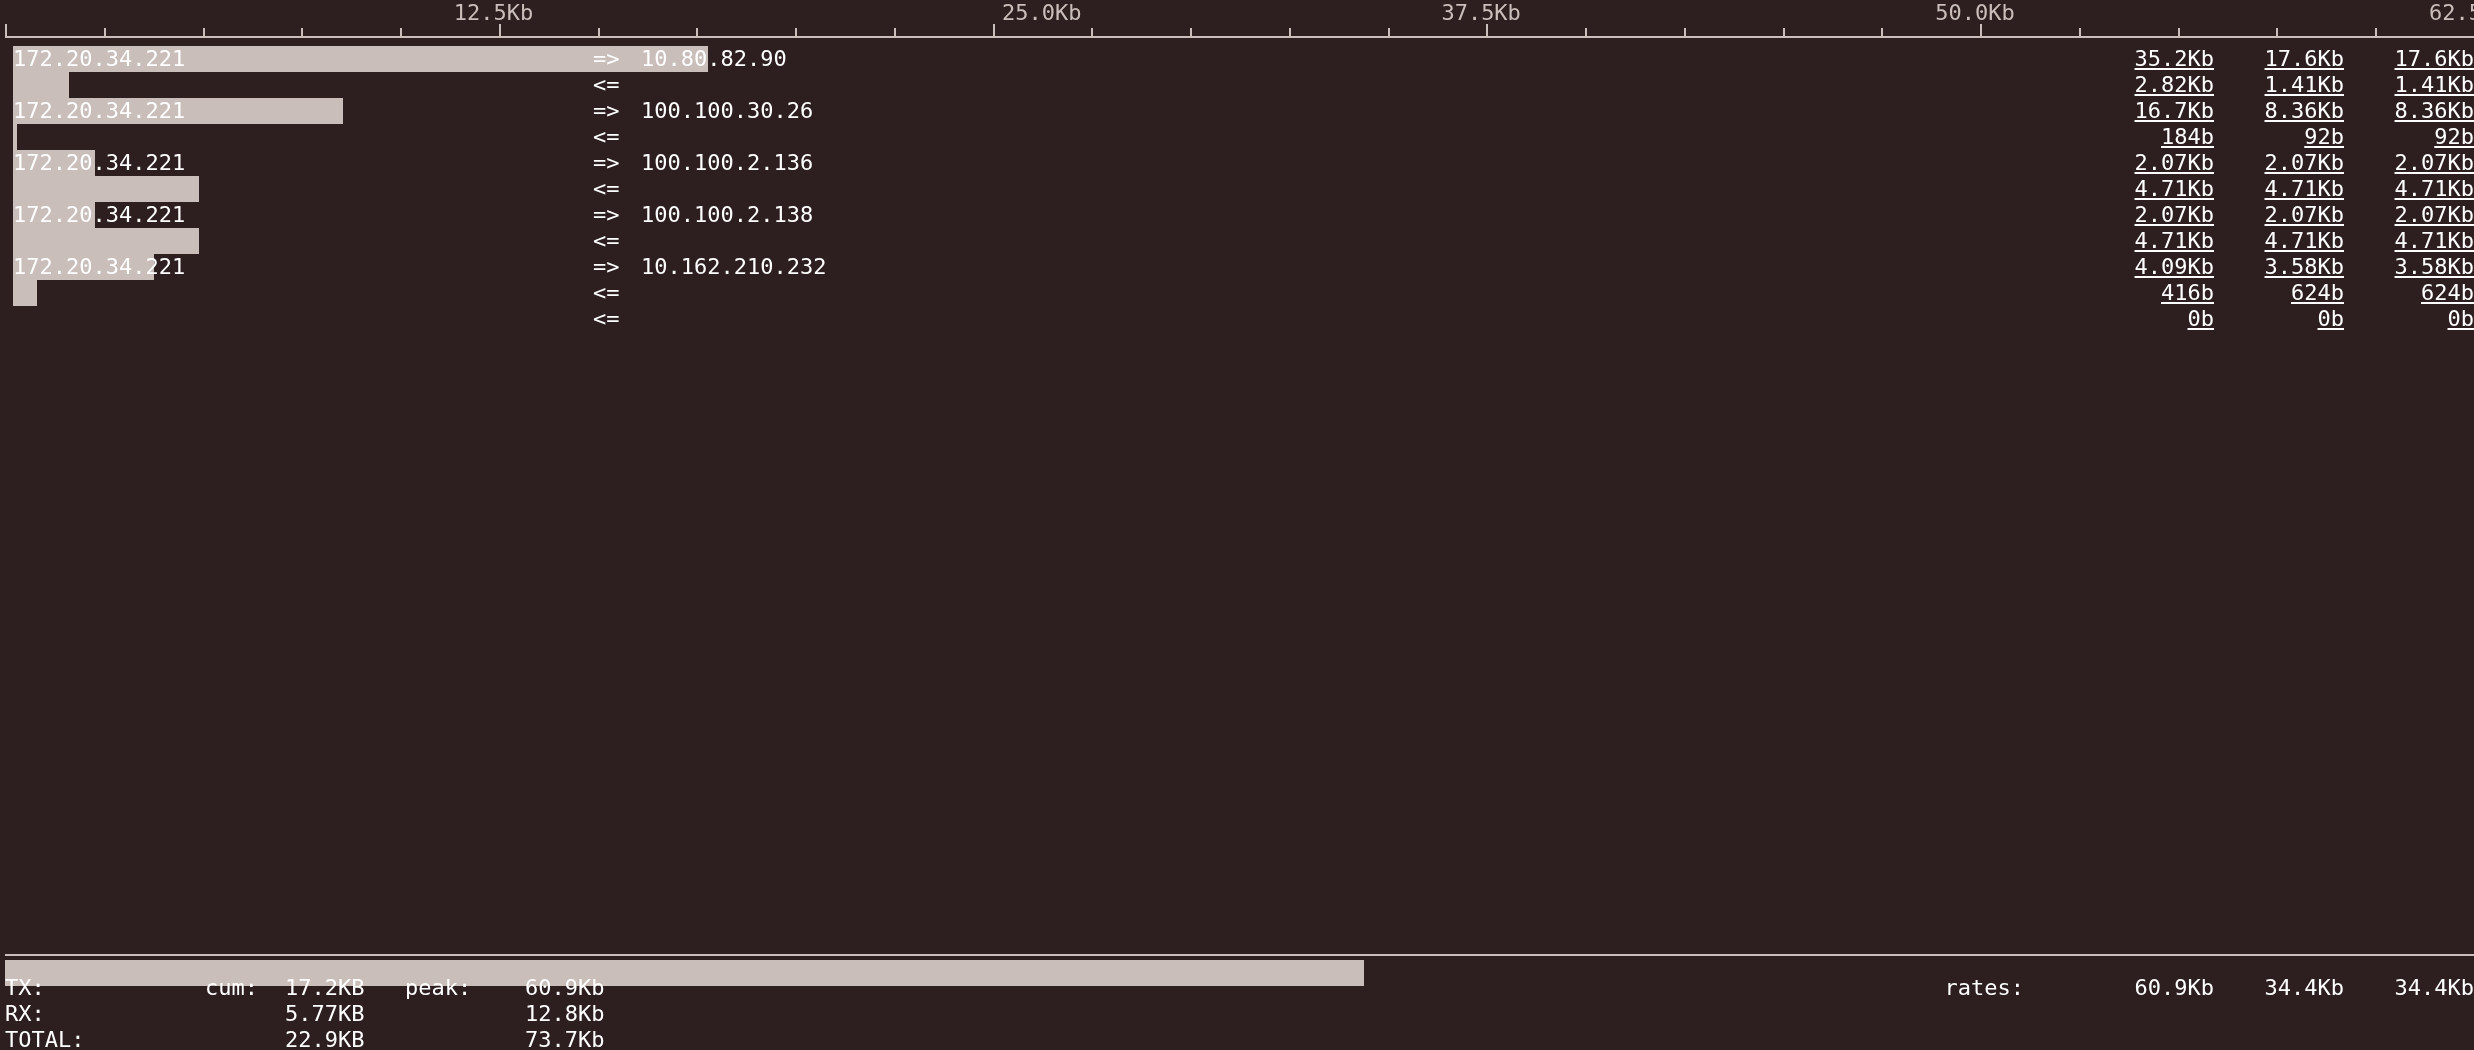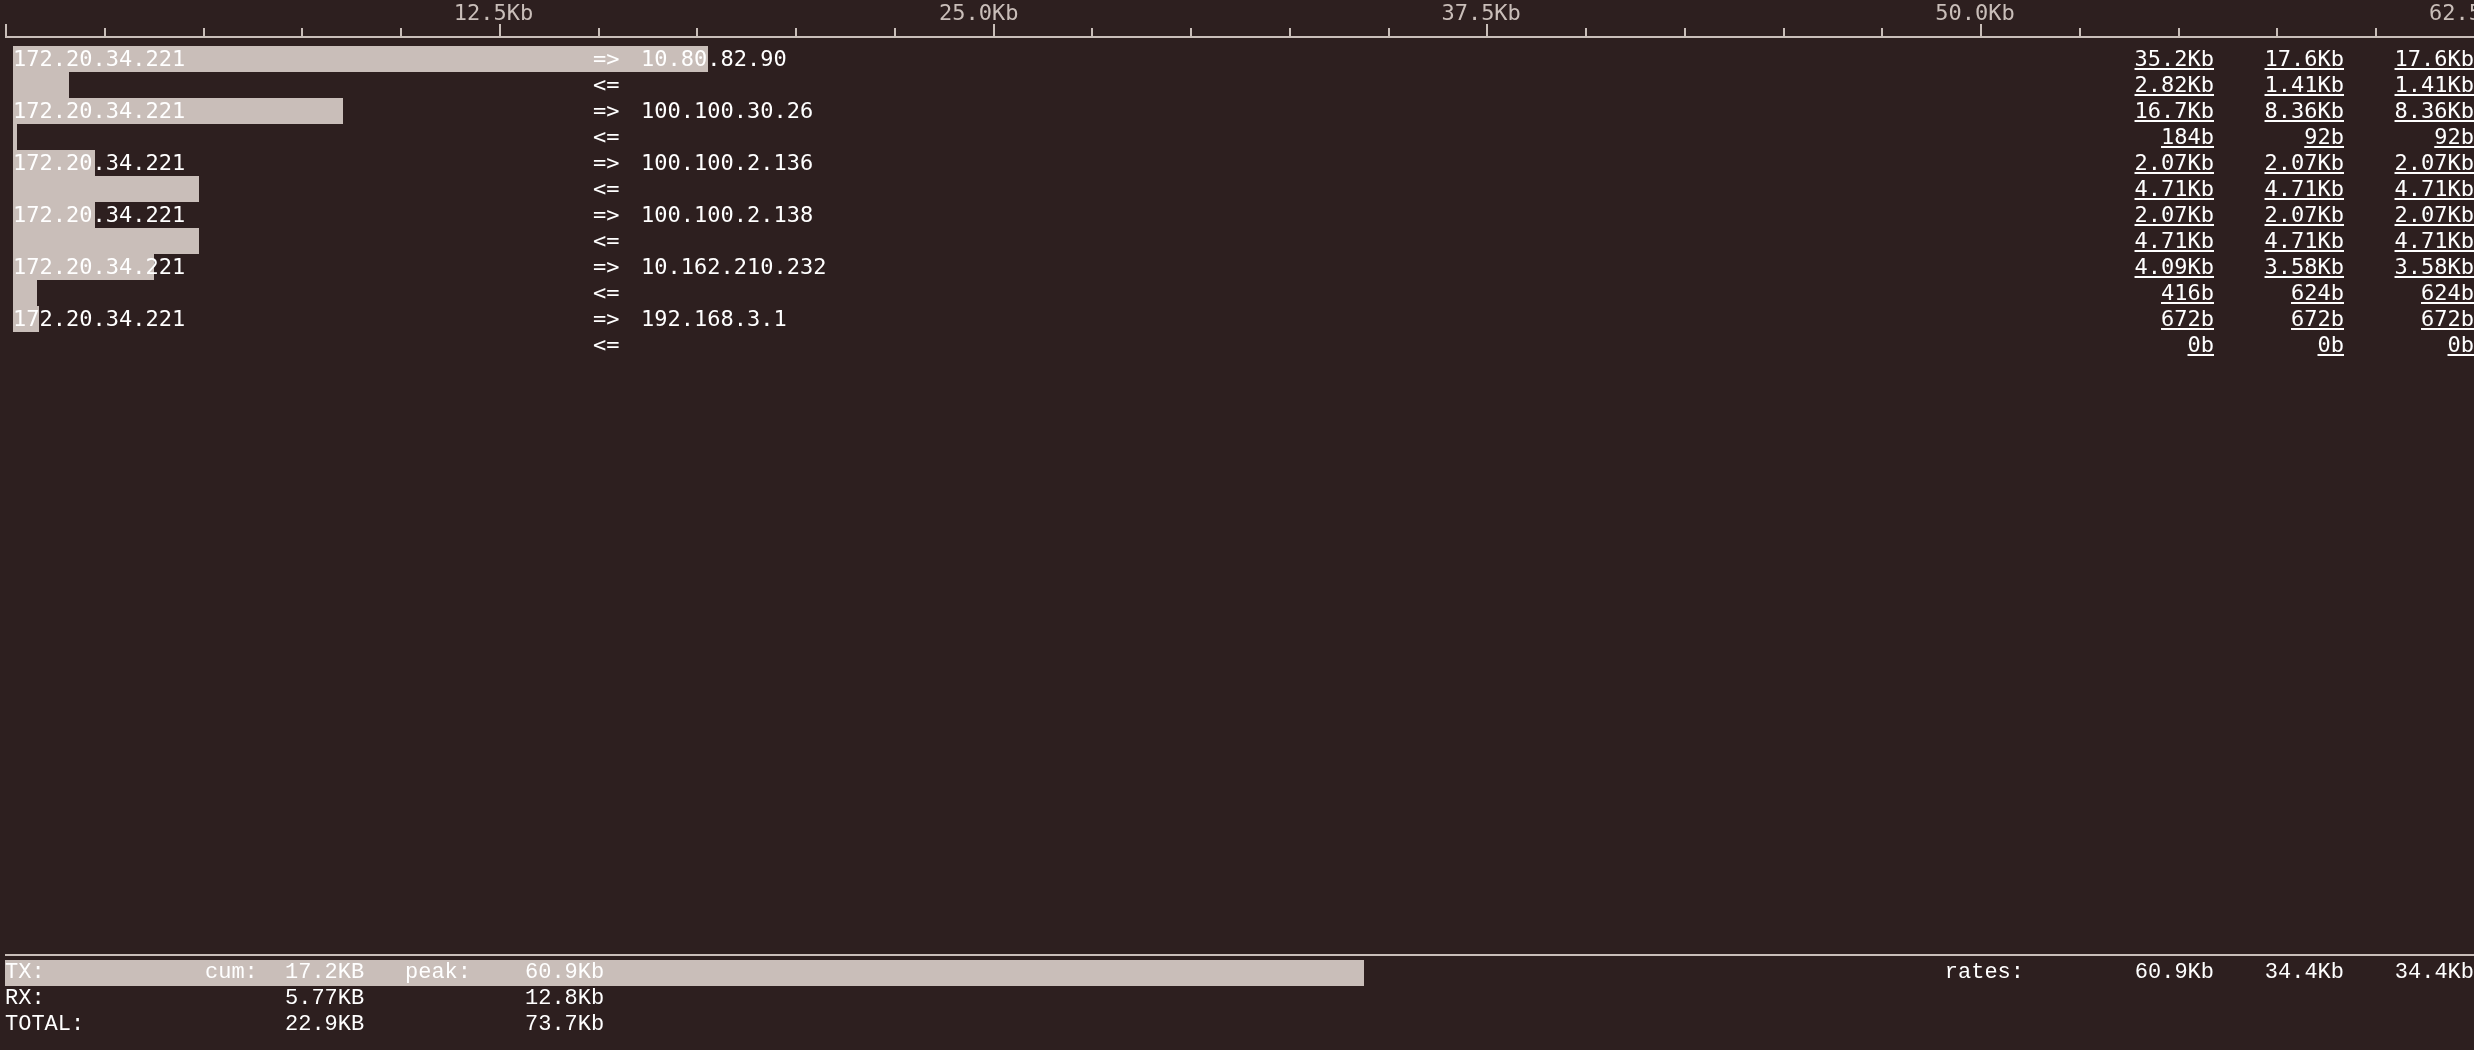--- a/index.html
+++ b/index.html
@@ -107,41 +107,41 @@
     .summary-row {
       position: relative;
       height: 26px;
       white-space: pre;
     }
     .summary-bar {
       position: absolute;
       top:0;left:0;height:26px;background:#c9beb9;z-index:0;
     }
     .summary-text {
-      position:absolute;top:0;left:0;right:0;height:26px;z-index:1;font-family:Liberation Mono, monospace;
+      position:absolute;top:15px;left:0;right:0;height:26px;z-index:1;
     }
     .summary-text span { mix-blend-mode:difference; color:#fff; }
     .sum-label { display:inline-block; width:200px; }
     .sum-cumlabel { display:inline-block; width:80px; }
     .sum-cum { display:inline-block; width:120px; text-align:left; }
     .sum-peaklabel { display:inline-block; width:120px; }
     .sum-peak { display:inline-block; width:120px; text-align:left; }
     .sum-rates {
       position:absolute; right:0; top:0; text-align:right;
     }
     .sum-rates span { display:inline-block; width:130px; text-align:right; }
     .sum-rates .rlabel { width:110px; text-align:right; margin-right:60px;}
   </style>
 </head>
 <body>
 
 <div class="scale-area">
   <div id="scale-labels">
       <div class="scale-label" style="left: 453.8px;">12.5Kb</div>
-      <div class="scale-label" style="left: 939px; text-align: center;">25.0Kb</div>
+      <div class="scale-label" style="left: 1002px; text-align: center;">25.0Kb</div>
       <div class="scale-label" style="left: 1441.4px;">37.5Kb</div>
       <div class="scale-label" style="left: 1935.2px;">50.0Kb</div>
       <div class="scale-label" style="left: 2429px;">62.5Kb</div>
     </div>
   <div class="scale-ticks" id="scale-ticks">
       <div class="scale-baseline"></div>
       <div class="scale-tick major" style="left: 0px;"></div>
       <div class="scale-tick" style="left: 98.76px;"></div>
       <div class="scale-tick" style="left: 197.52px;"></div>
       <div class="scale-tick" style="left: 296.28px;"></div>
@@ -204,24 +204,20 @@
     </div>
     <div class="conn-row">
       <div class="bar" style="width: 141.424px;"></div>
       <div class="rowtext"><span class="src-col">172.20.34.221</span><span class="arrow-col">=&gt;</span><span class="dst-col">10.162.210.232</span><div class="rates-block"><span>4.09Kb</span><span>3.58Kb</span><span>3.58Kb</span></div></div>
     </div>
     <div class="conn-row">
       <div class="bar" style="width: 24.0974px;"></div>
       <div class="rowtext"><span class="src-col"></span><span class="arrow-col">&lt;=</span><span class="dst-col"></span><div class="rates-block"><span>416b</span><span>624b</span><span>624b</span></div></div>
     </div>
     <div class="conn-row">
-      <div class="bar" style="width: 26.0726px;"></div>
-      <div class="rowtext"><span class="src-col">172.20.34.221</span><span class="arrow-col">=&gt;</span><span class="dst-col">192.168.3.1</span><div class="rates-block"><span>672b</span><span>672b</span><span>672b</span></div></div>
-    </div>
-    <div class="conn-row">
       <div class="rowtext"><span class="src-col"></span><span class="arrow-col">&lt;=</span><span class="dst-col"></span><div class="rates-block"><span>0b</span><span>0b</span><span>0b</span></div></div>
     </div>
   </div>
 
 <div class="divider-top" id="divider" style="top: 954px;"></div>
 <div class="summary" id="summary" style="top: 960px;">
     <div class="summary-row"><div class="summary-bar" style="width: 1358.94px;"></div><div class="summary-text"><span class="sum-label">TX:</span><span class="sum-cumlabel">cum:</span><span class="sum-cum">17.2KB</span><span class="sum-peaklabel">peak:</span><span class="sum-peak">60.9Kb</span><div class="sum-rates"><span class="rlabel">rates:</span><span>60.9Kb</span><span>34.4Kb</span><span>34.4Kb</span></div></div></div>
     <div class="summary-row"><div class="summary-text"><span class="sum-label">RX:</span><span class="sum-cumlabel"></span><span class="sum-cum">5.77KB</span><span class="sum-peaklabel"></span><span class="sum-peak">12.8Kb</span></div></div>
     <div class="summary-row"><div class="summary-text"><span class="sum-label">TOTAL:</span><span class="sum-cumlabel"></span><span class="sum-cum">22.9KB</span><span class="sum-peaklabel"></span><span class="sum-peak">73.7Kb</span></div></div>
   </div>

